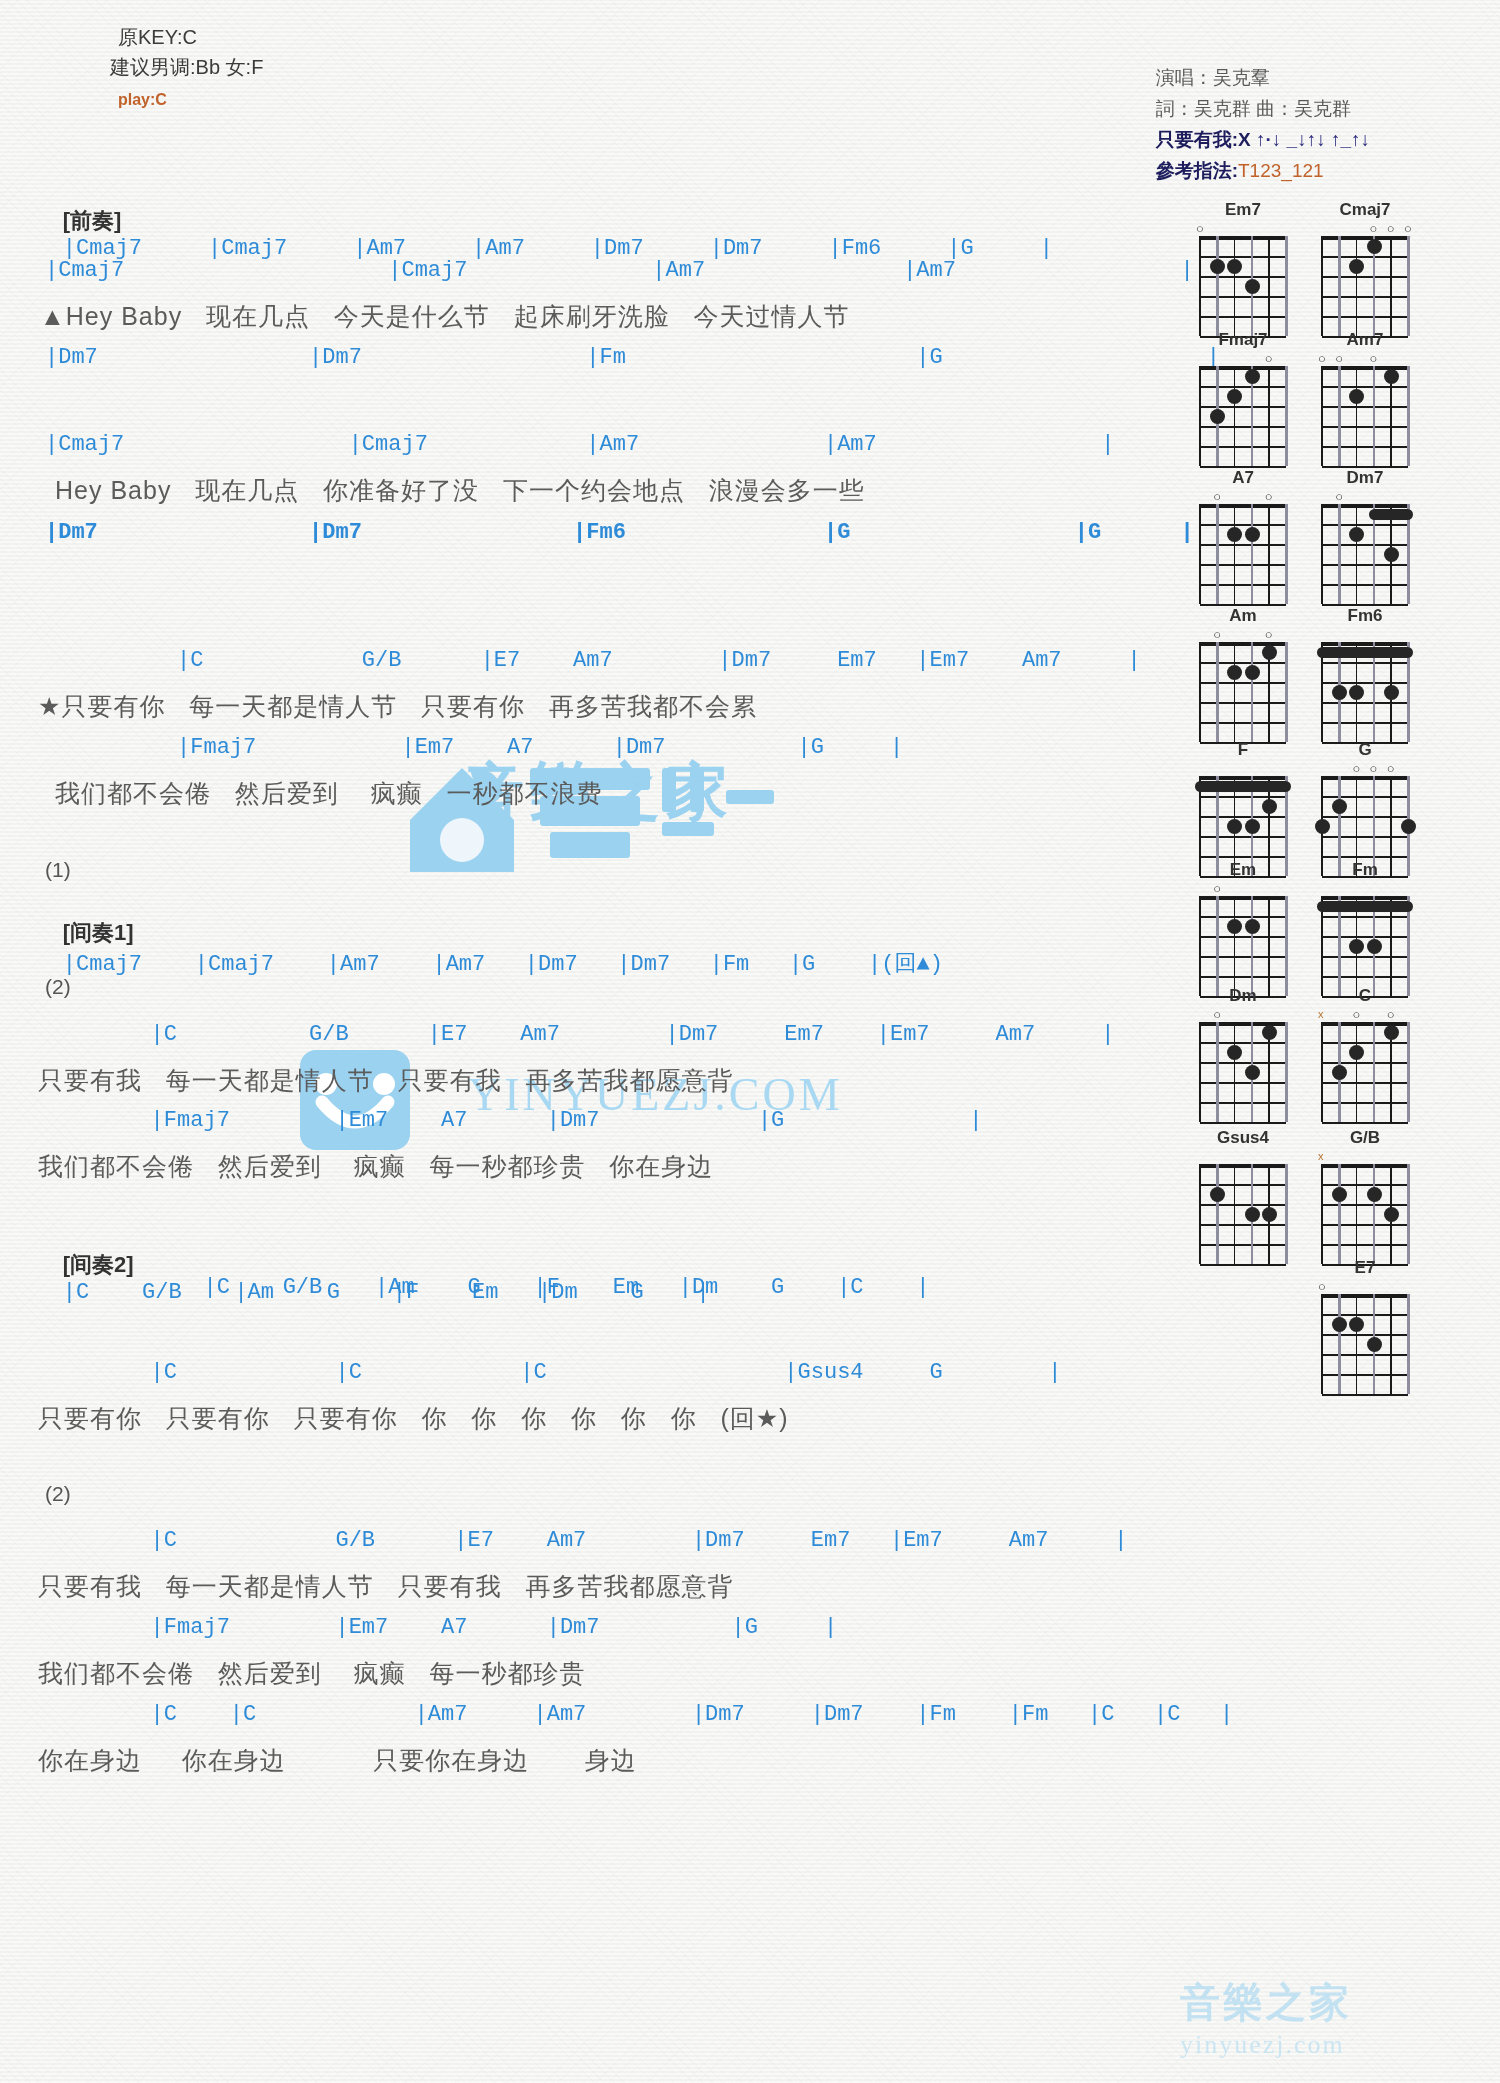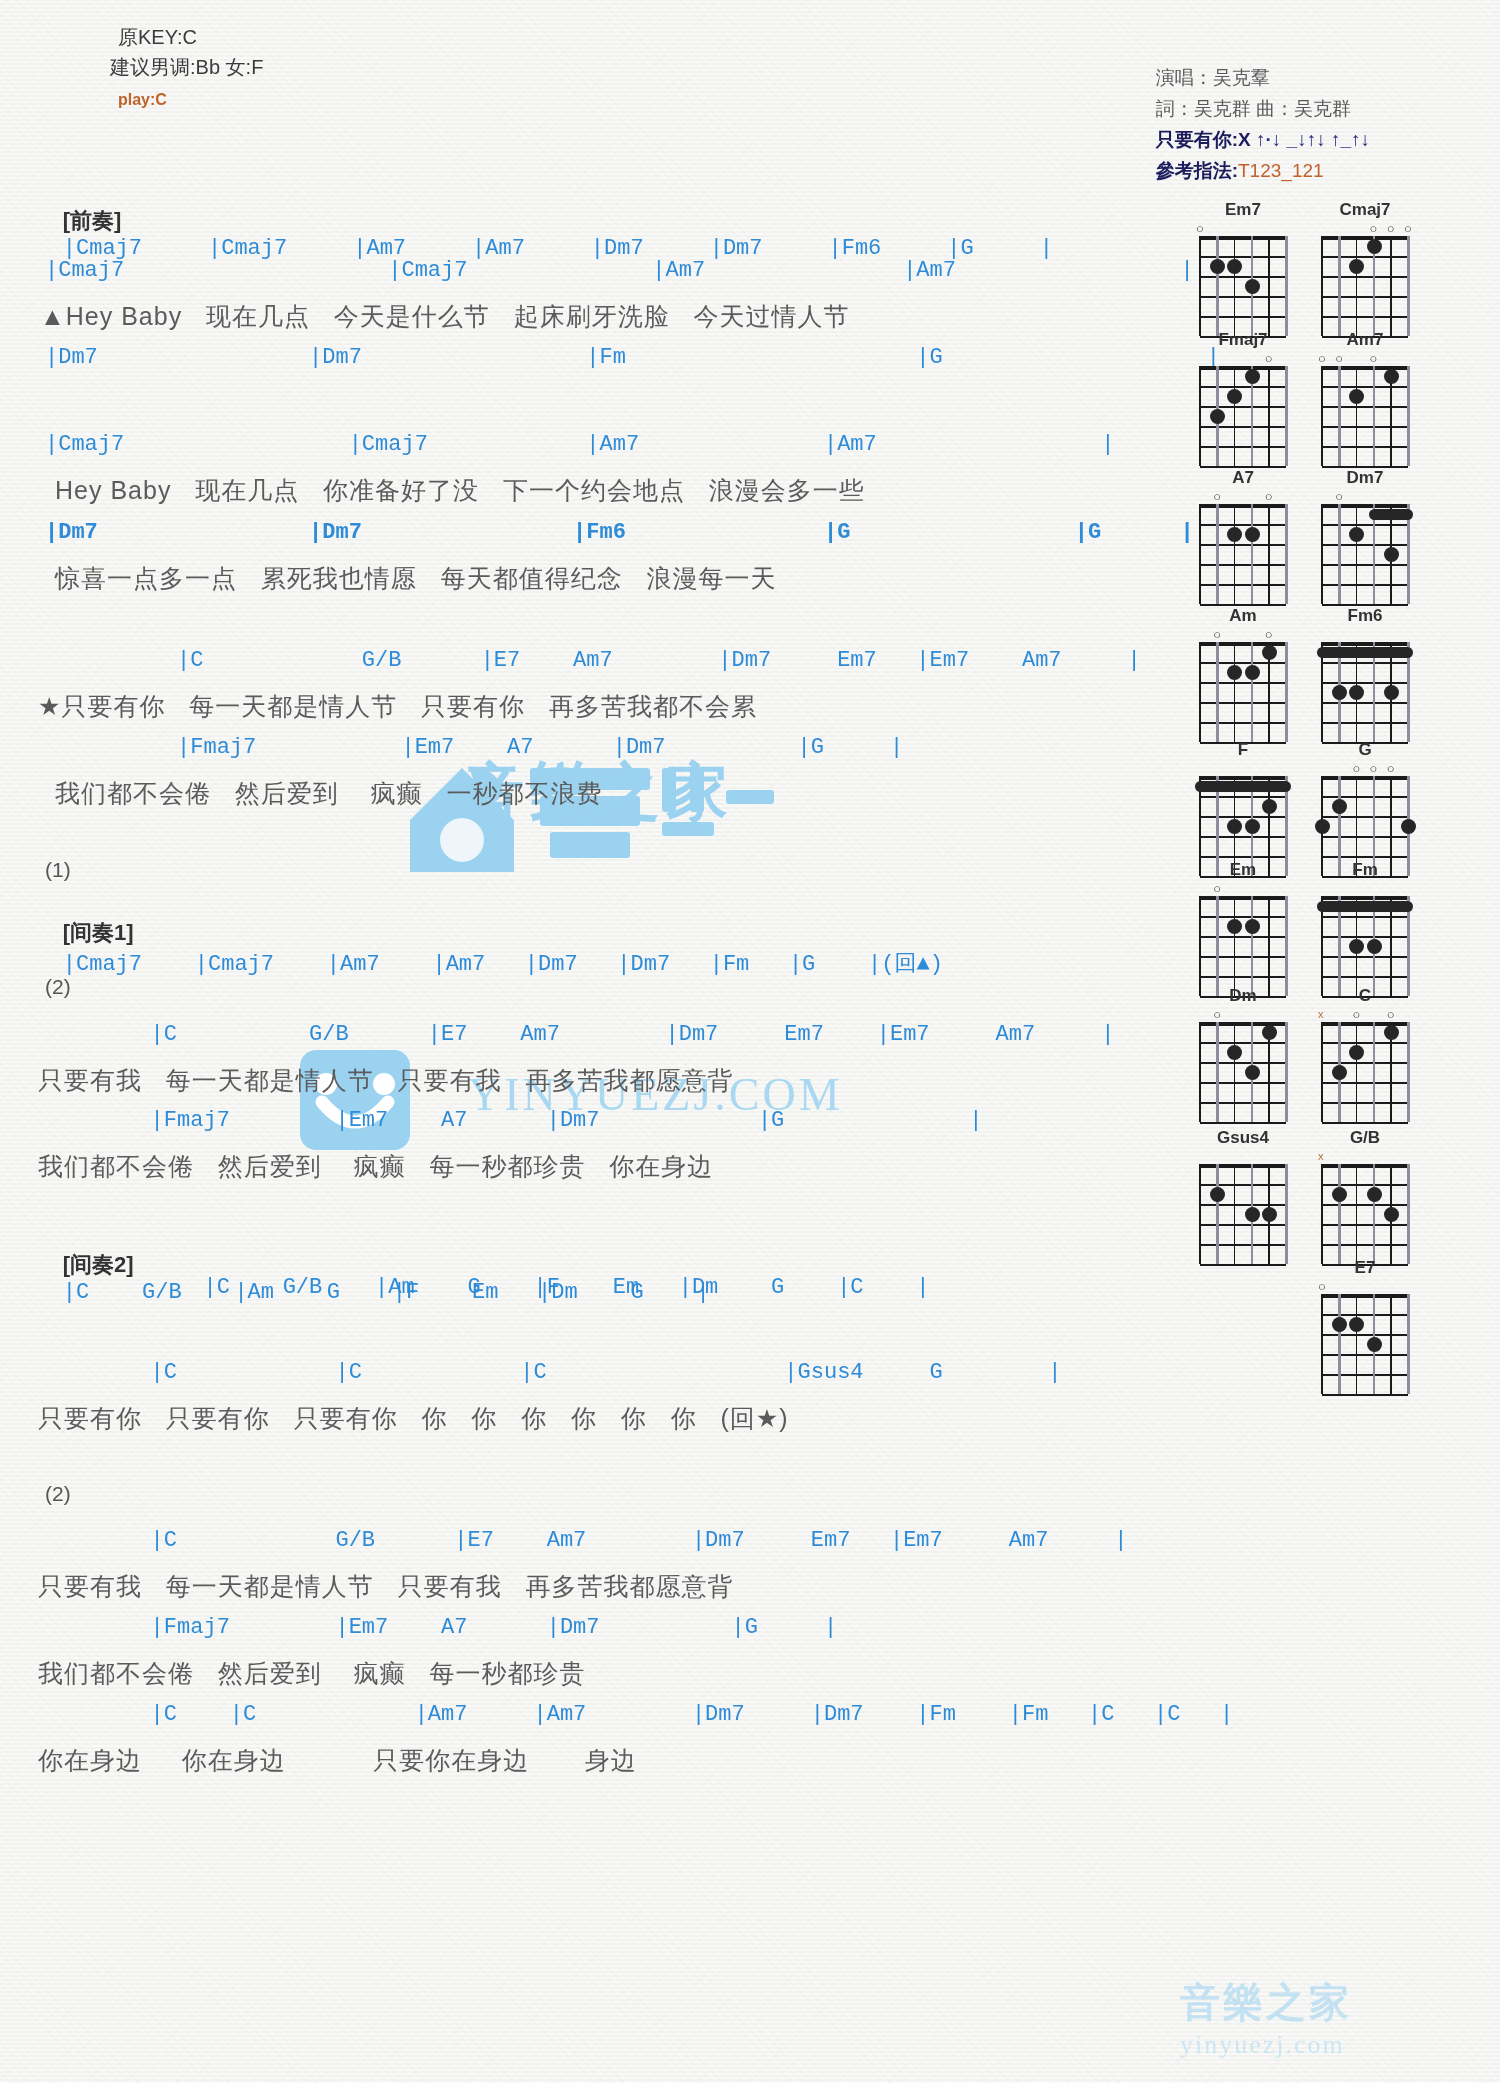--- a/index.html
+++ b/index.html
@@ -77,40 +77,39 @@
     <div>原KEY:C</div>
     <div class="l2">建议男调:Bb 女:F</div>
     <span class="play">play:C</span>
   </div>
 
 
   <div class="meta-right">
     <div class="row">演唱：吴克羣</div>
     <div class="row">詞：吴克群  曲：吴克群</div>
     <div class="row strum">
-      <span>只要有你:X</span>
+      <span>只要有我:X</span>
       <span class="accent">↑·↓ _↓↑↓ ↑_↑↓</span>
     </div>
     <div class="row finger">
       <span>參考指法:</span><span class="val">T123_121</span>
     </div>
   </div>
 
   <div class="line" style="left:45px;top:188px;">
     <span class="section-tag">[前奏]</span>
     <span class="chords mono" style="font-size:22px;">|Cmaj7     |Cmaj7     |Am7     |Am7     |Dm7     |Dm7     |Fm6     |G     |</span>
   </div>
 
   <div class="line chords mono" style="left:45px;top:258px;">|Cmaj7                    |Cmaj7              |Am7               |Am7                 |</div>
   <div class="line lyric" style="left:40px;top:300px;">▲Hey Baby   现在几点   今天是什么节   起床刷牙洗脸   今天过情人节</div>
   <div class="line chords mono" style="left:45px;top:345px;">|Dm7                |Dm7                 |Fm                      |G                    |</div>
   <div class="line chords mono" style="left:45px;top:432px;">|Cmaj7                 |Cmaj7            |Am7              |Am7                 |</div>
   <div class="line lyric" style="left:55px;top:474px;">Hey Baby   现在几点   你准备好了没   下一个约会地点   浪漫会多一些</div>
   <div class="line chords mono" style="left:45px;top:520px;font-weight:bold;">|Dm7                |Dm7                |Fm6               |G                 |G      |</div>
-  <div class="line lyric" style="left:55px;top:562px;">惊喜一点多一点   累死我也情愿   每天都值得纪念   浪漫每一天</div>
 
   <div class="line chords mono" style="left:45px;top:648px;">          |C            G/B      |E7    Am7        |Dm7     Em7   |Em7    Am7     |</div>
   <div class="line lyric" style="left:38px;top:690px;">★只要有你   每一天都是情人节   只要有你   再多苦我都不会累</div>
   <div class="line chords mono" style="left:45px;top:735px;">          |Fmaj7           |Em7    A7      |Dm7          |G     |</div>
   <div class="line lyric" style="left:55px;top:777px;">我们都不会倦   然后爱到    疯癫   一秒都不浪费</div>
 
   <div class="line num-tag" style="left:45px;top:858px;">(1)</div>
 
   <div class="line" style="left:45px;top:900px;">
     <span class="section-tag">[间奏1]</span>

